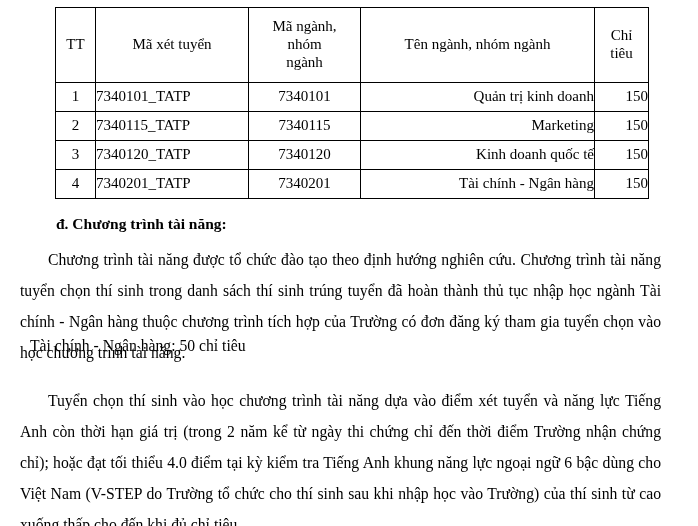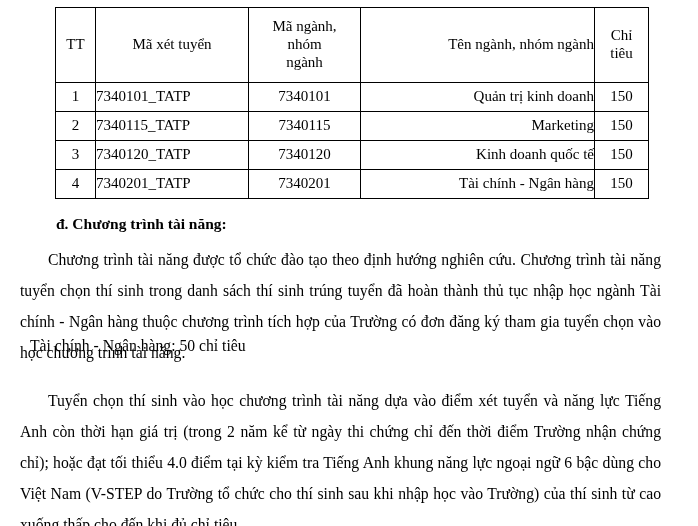--- a/index.html
+++ b/index.html
@@ -51,32 +51,32 @@
 
   thead th {
     font-weight: bold;
     text-align: center;
     font-size: 15.5px;
     padding: 3px 2px;
     height: 75px;
     box-sizing: border-box;
   }
   thead th.h-ten {
-    text-align: right;
+    text-align: center;
   }
   tbody td {
     height: 29px;
     box-sizing: border-box;
     font-size: 15.5px;
   }
   td.cell-tt   { text-align: center; }
   td.cell-ma   { text-align: left; }
   td.cell-manh { text-align: center; }
   td.cell-ten  { text-align: right; padding-left: 10px; }
-  td.cell-chi  { text-align: center; }
+  td.cell-chi  { text-align: right; }
 
   
   .heading {
     position: absolute;
     left: 56px;
     top: 215px;
     font-size: 15.5px;
     font-weight: bold;
     white-space: nowrap;
   }

